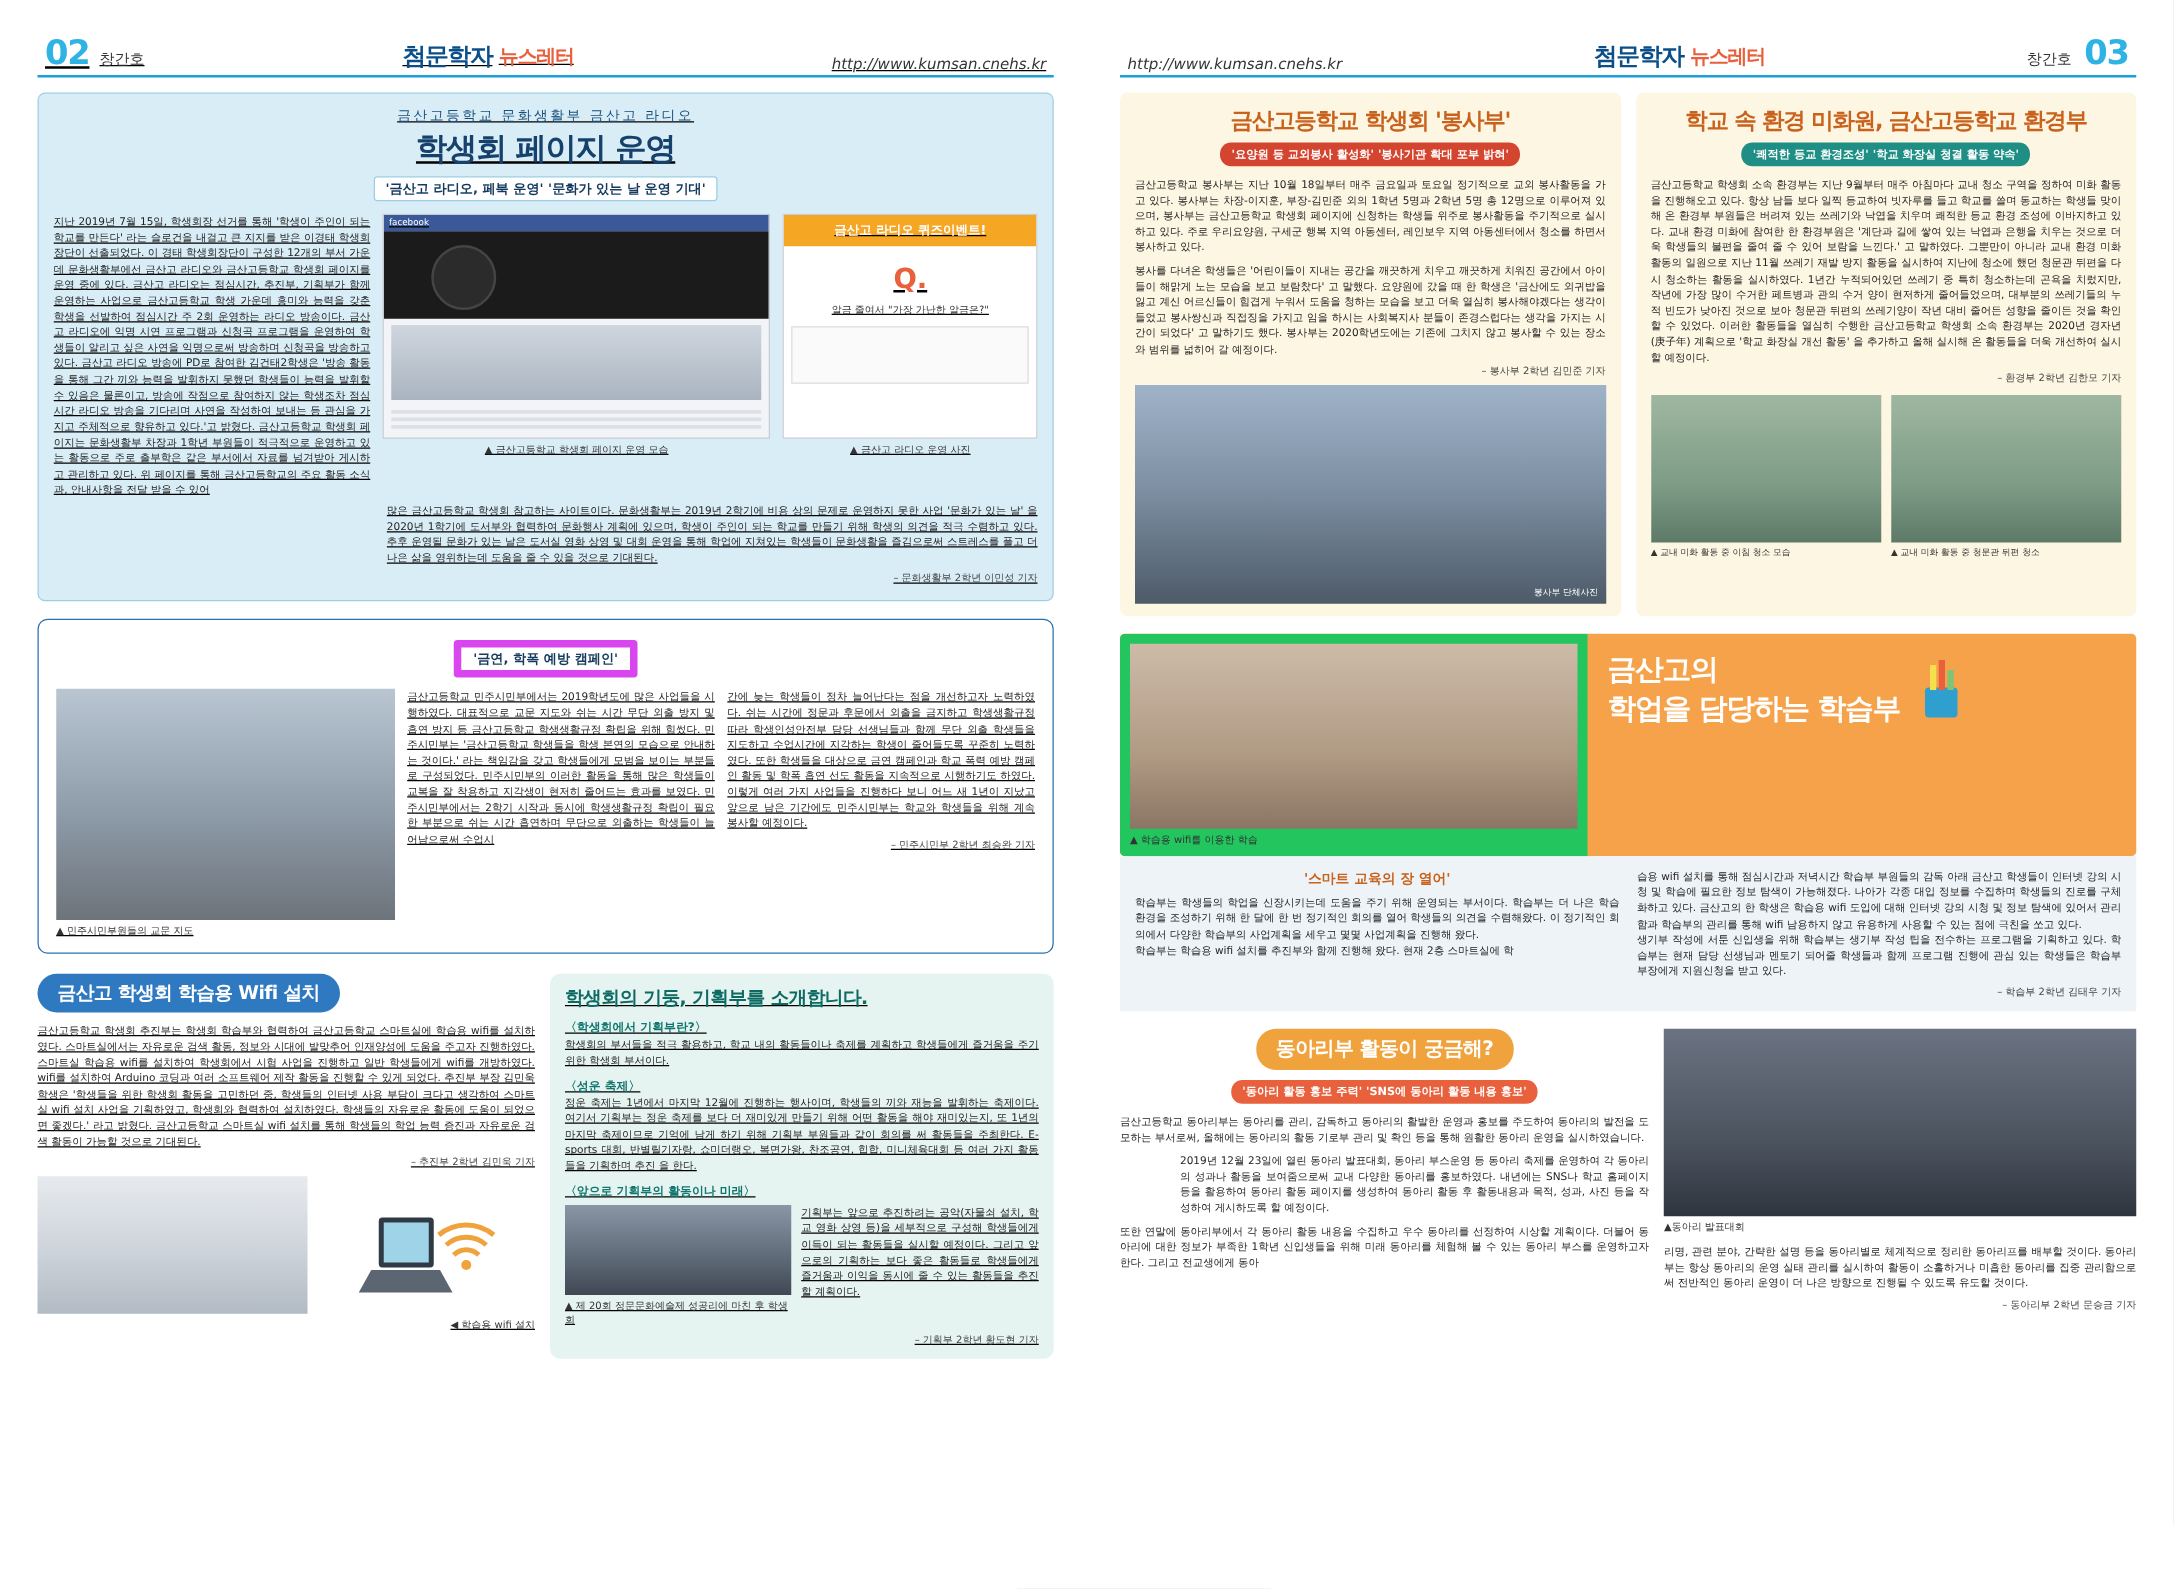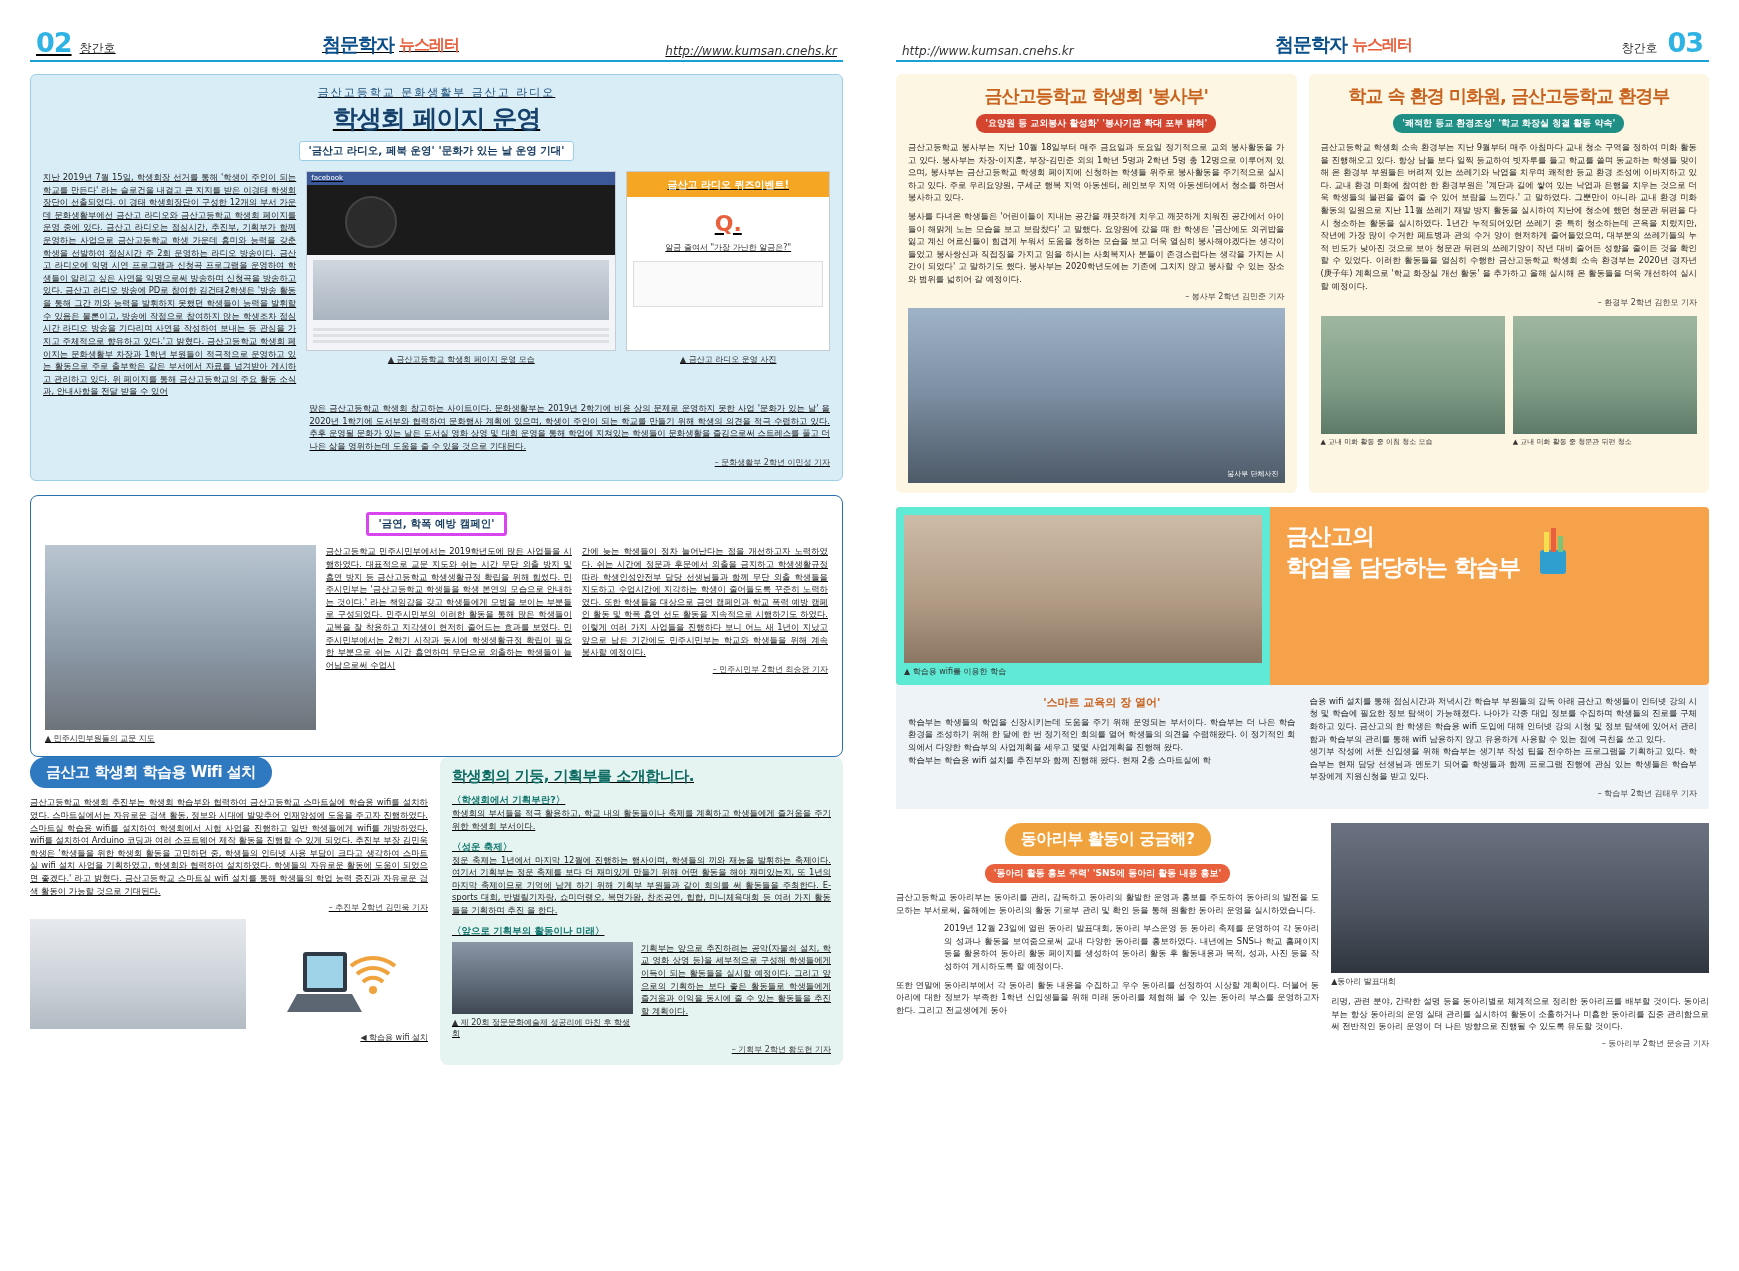--- a/index.html
+++ b/index.html
@@ -54,40 +54,40 @@
 
   .quiz{background:#ffffff;border:1px solid #c6ccd3;box-sizing:border-box;height:180px;position:relative;overflow:hidden;}
   .quiz-h{background:#f5a623;color:#fff;font-size:10px;font-weight:bold;text-align:center;padding:6px 2px;line-height:1.3;}
   .quiz-q{font-size:22px;color:#e8603c;font-weight:bold;text-align:center;margin-top:14px;}
   .quiz-t{font-size:8px;color:#333;text-align:center;margin-top:6px;line-height:1.4;}
   .quiz-box{margin:8px 6px;border:1px solid #ddd;height:44px;background:#fafafa;}
 
   
   .b-demo{margin-top:14px;border:1px solid #2a6fb0;border-radius:8px;padding:10px 14px 12px;}
   .demo-title{font-size:21px;font-weight:bold;color:#15416b;text-align:center;letter-spacing:-1px;}
-  .demo-sub{font-size:10.5px;font-weight:bold;color:#143a5e;border:3px solid #d946ef;border-radius:3px;display:inline-block;padding:2px 10px;margin-top:6px;}
-
-  
-  .row-bottom{display:flex;gap:12px;margin-top:0;}
+  .demo-sub{font-size:10.5px;font-weight:bold;color:#143a5e;border:6px solid #d946ef;border-radius:3px;display:inline-block;padding:2px 10px;margin-top:6px;}
+
+  
+  .row-bottom{display:flex;gap:12px;margin-top:16px;}
   .b-wifi{flex:1.05;}
   .tag-blue{background:#2f79c0;color:#fff;font-size:15px;font-weight:bold;border-radius:16px;padding:6px 16px;display:inline-block;letter-spacing:-0.5px;}
   .b-plan{flex:1;background:#e6f4f1;border-radius:8px;padding:10px 12px;box-sizing:border-box;}
   .plan-title{font-size:15px;font-weight:bold;color:#0d6b63;letter-spacing:-0.5px;}
   .plan-h{font-size:9.5px;font-weight:bold;color:#11776e;margin-top:8px;}
 
   
   .r-top{display:flex;gap:12px;margin-top:12px;}
   .b-beige{background:#fdf6e3;border-radius:6px;padding:10px 12px;box-sizing:border-box;flex:1;}
   .t-orange{font-size:18px;font-weight:bold;color:#c8621c;text-align:center;letter-spacing:-1px;}
   .pill-red{display:inline-block;background:#d4452f;color:#fff;font-size:9px;font-weight:bold;border-radius:9px;padding:3px 9px;margin-top:6px;}
   .pill-teal{display:inline-block;background:#1f8f86;color:#fff;font-size:9px;font-weight:bold;border-radius:9px;padding:3px 9px;margin-top:6px;}
   .pill-row{text-align:center;}
 
   .b-study{margin-top:14px;display:flex;background:#f6a24a;border-radius:4px;overflow:hidden;}
-  .study-left{width:46%;background:#5eead4;padding:8px;box-sizing:border-box;}
+  .study-left{width:46%;background:#22c55e;padding:8px;box-sizing:border-box;}
   .study-right{flex:1;padding:14px 16px;box-sizing:border-box;color:#fff;}
   .study-title{font-size:23px;font-weight:bold;color:#ffffff;letter-spacing:-1px;line-height:1.35;}
   .study-body{background:#eef3f7;color:#222;}
   .qmark{font-size:11px;font-weight:bold;color:#c8621c;text-align:center;margin-top:8px;}
 
   .b-club{margin-top:14px;display:flex;gap:12px;}
   .club-l{flex:1.12;}
   .club-tag{display:inline-block;background:#f0a33c;color:#fff;font-size:16px;font-weight:bold;border-radius:16px;padding:6px 16px;letter-spacing:-0.5px;}
   .club-pill{display:inline-block;background:#e8603c;color:#fff;font-size:9px;font-weight:bold;border-radius:9px;padding:3px 9px;margin-top:8px;}
 

